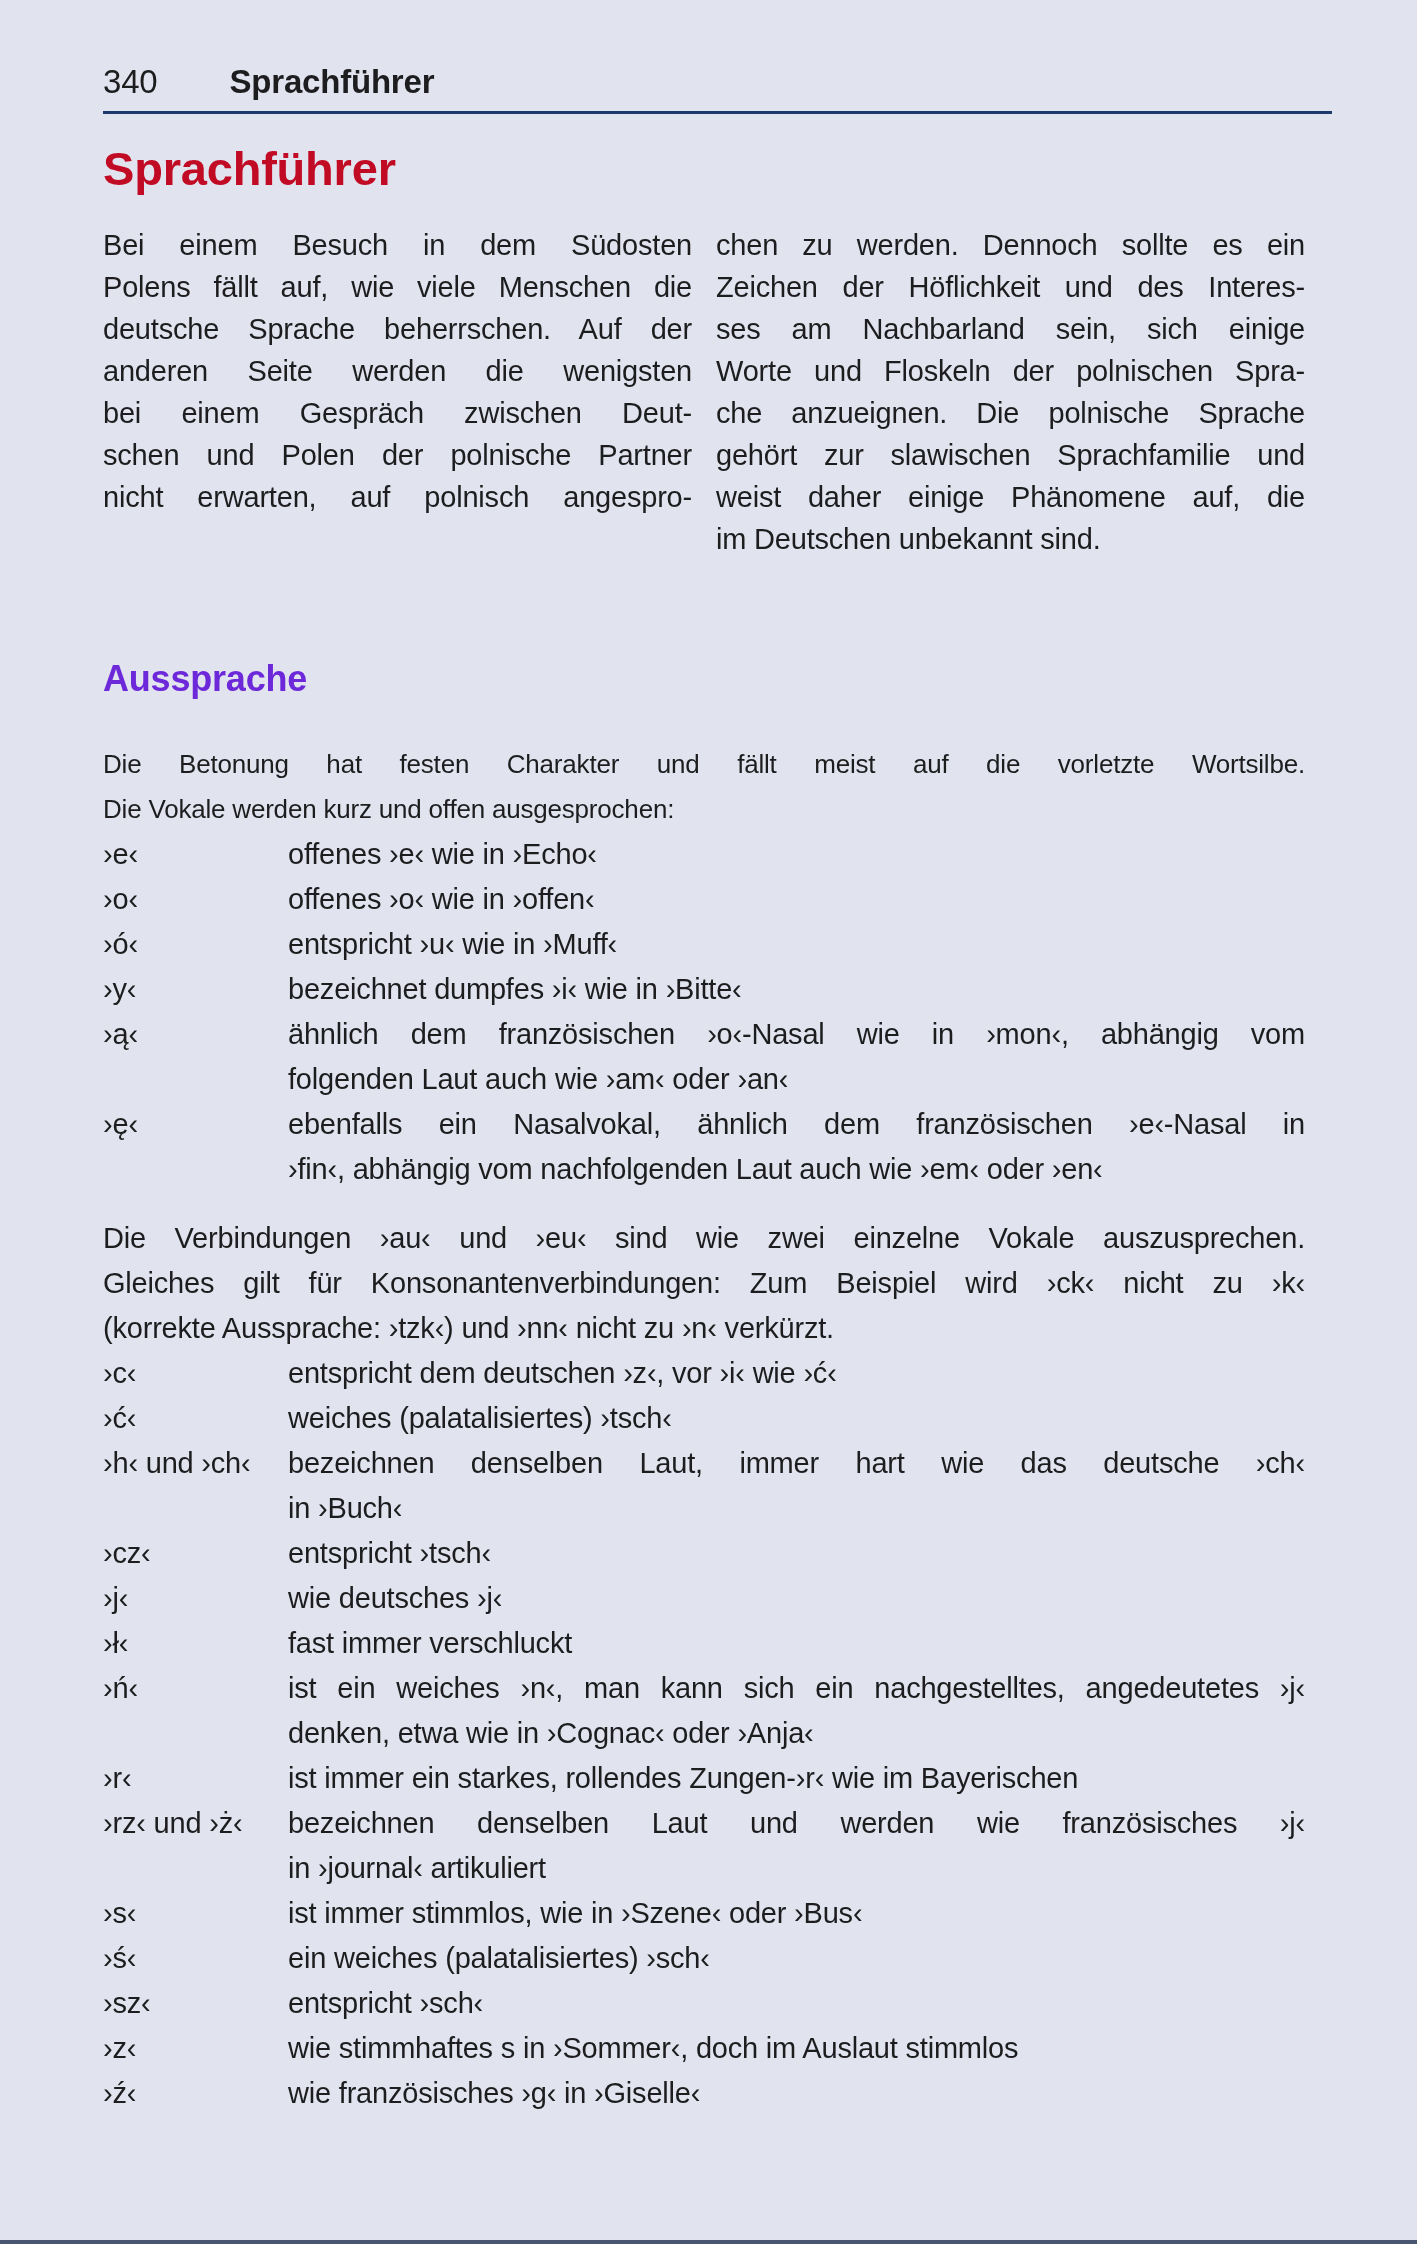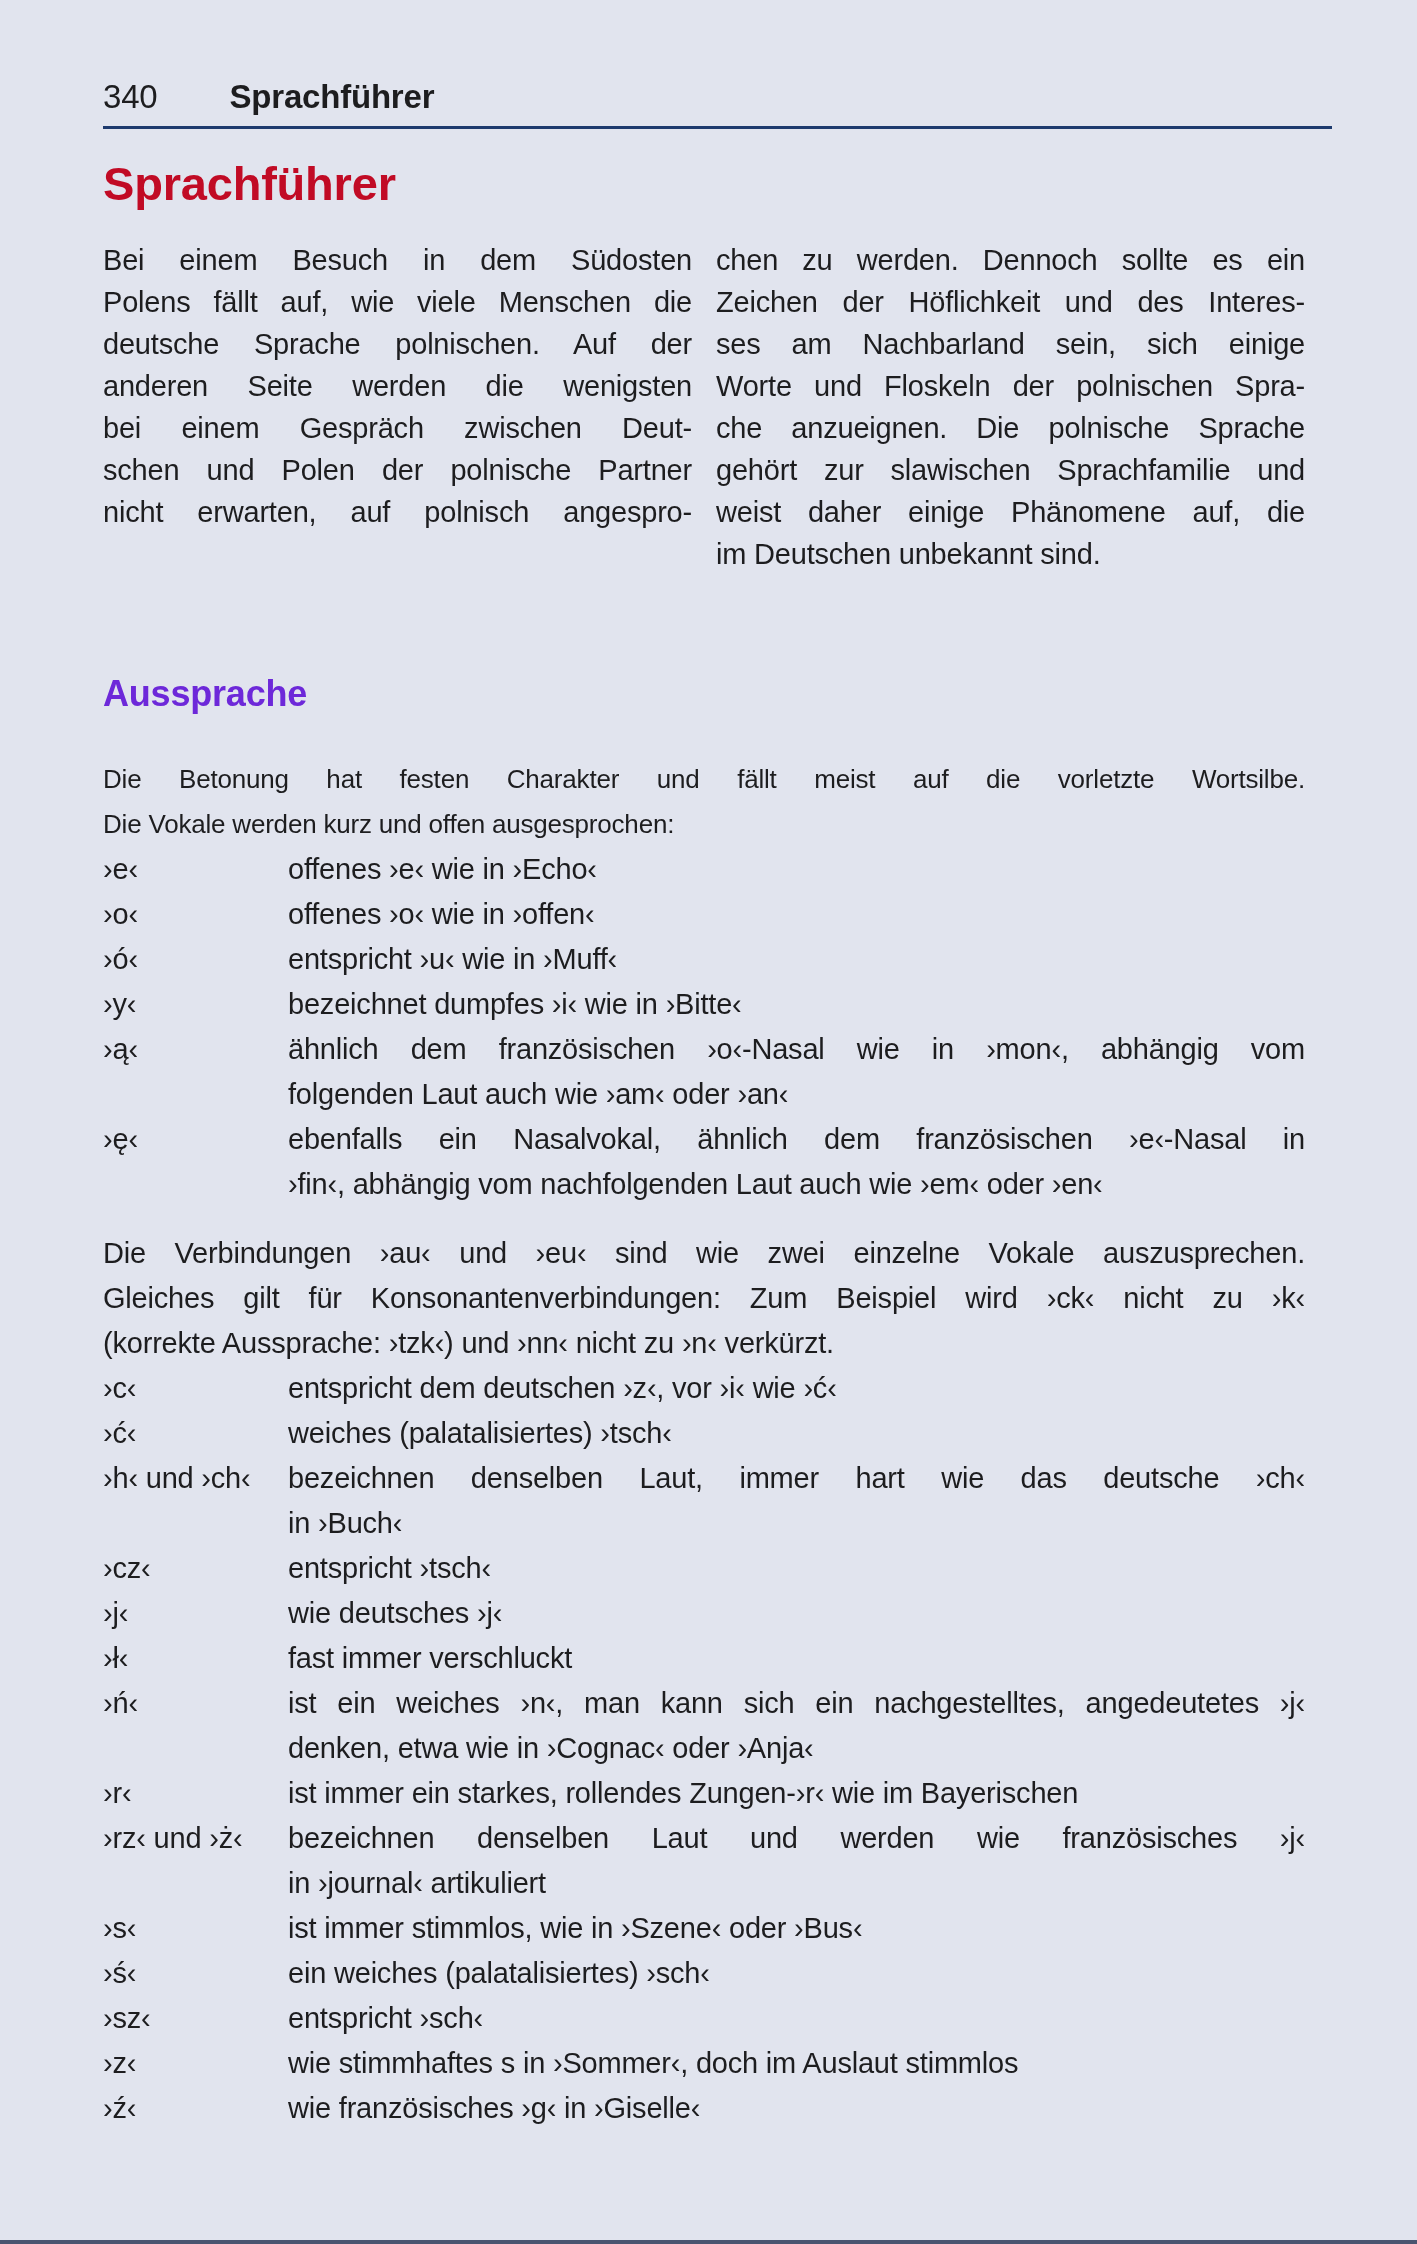--- a/index.html
+++ b/index.html
@@ -6,21 +6,21 @@
   body{
     font-family:"Liberation Sans","DejaVu Sans",sans-serif;
     color:#1d1d1f;
     background:#e1e4ee;
   }
   .page{
     position:relative;
     width:1417px;height:2244px;
     background:#e1e4ee;
     box-sizing:border-box;
-    padding:15px 112px 0 103px;
+    padding:0 112px 0 103px;
     overflow:hidden;
     letter-spacing:-0.2px;
   }
   .content{width:1202px;}
   
   .runhead{
     padding-top:62px;
     display:flex;align-items:baseline;gap:72px;
     font-size:33px;line-height:40px;
   }
@@ -70,21 +70,21 @@
   </div>
   <div class="head-rule"></div>
 
   <h1 class="main-heading">Sprachführer</h1>
 
   <div class="intro content">
     <div class="col col-left">
 
     <div class="jline not-last">Bei einem Besuch in dem Südosten</div>
         <div class="jline not-last">Polens fällt auf, wie viele Menschen die</div>
-        <div class="jline not-last">deutsche Sprache polnischen. Auf der</div>
+        <div class="jline not-last">deutsche Sprache beherrschen. Auf der</div>
         <div class="jline not-last">anderen Seite werden die wenigsten</div>
         <div class="jline not-last">bei einem Gespräch zwischen Deut-</div>
         <div class="jline not-last">schen und Polen der polnische Partner</div>
         <div class="jline is-last">nicht erwarten, auf polnisch angespro-</div>
       </div>
     <div class="col col-right">
 
     <div class="jline not-last">chen zu werden. Dennoch sollte es ein</div>
         <div class="jline not-last">Zeichen der Höflichkeit und des Interes-</div>
         <div class="jline not-last">ses am Nachbarland sein, sich einige</div>

